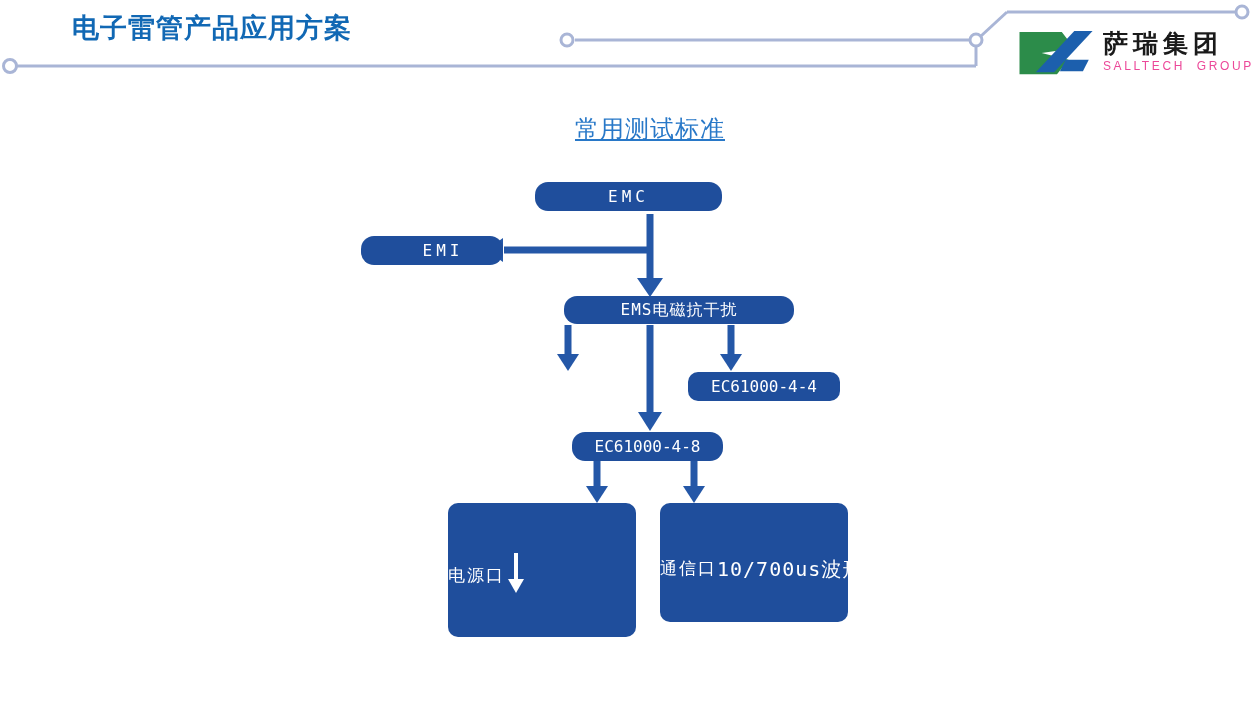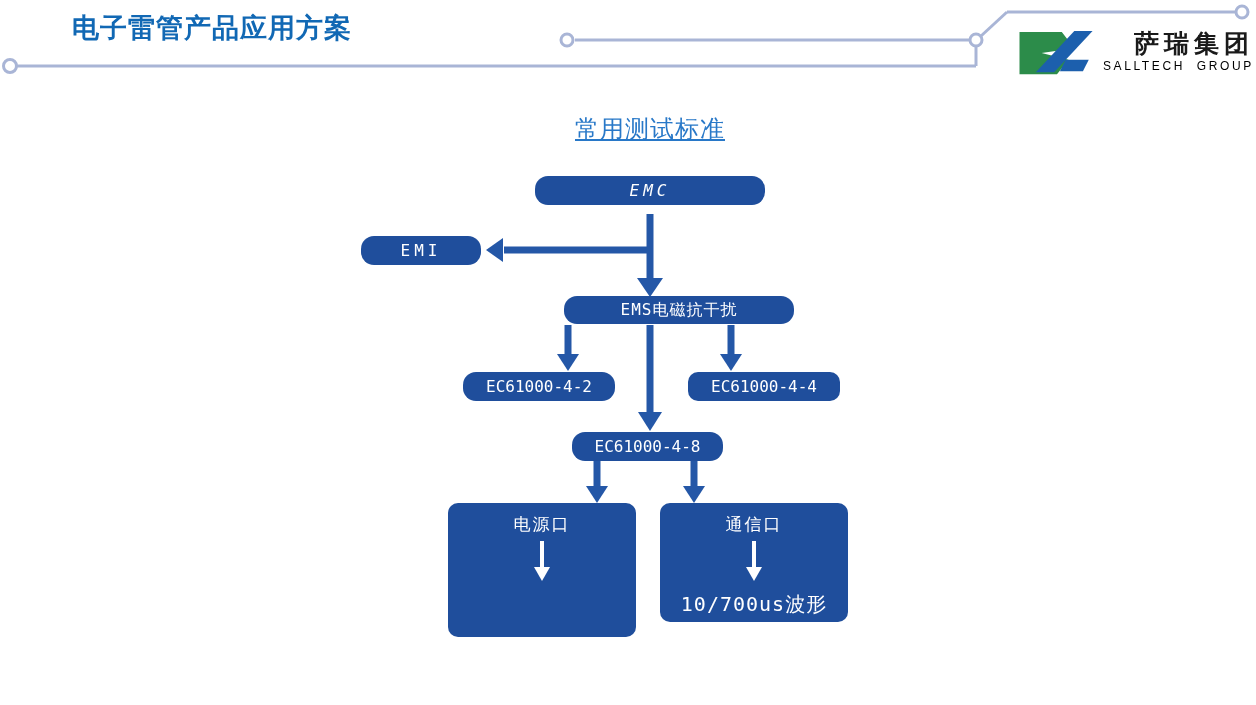--- a/index.html
+++ b/index.html
@@ -11,56 +11,56 @@
     font-family:"Liberation Sans",sans-serif;
   }
   svg{display:block;}
   .decor{position:absolute;left:0;top:0;pointer-events:none;}
   .page-title{
     position:absolute;left:72px;top:10px;margin:0;
     font-size:27px;font-weight:bold;letter-spacing:1px;
     color:var(--title_blue,#1168B4);
     font-family:Liberation Mono, monospace;
   }
-  .logo{position:absolute;left:1018px;top:27px;display:flex;align-items:flex-start;text-align:right;}
+  .logo{position:absolute;left:1018px;top:27px;display:flex;align-items:flex-start;}
   .logo-mark{width:78px;height:50px;margin-top:2px;}
   .logo-text{margin-left:7px;}
   .logo-cn{
     font-size:25px;font-weight:bold;letter-spacing:5px;
     color:#1a1a1a;line-height:32px;white-space:nowrap;
   }
   .logo-en{
     font-size:12px;font-weight:500;letter-spacing:2.6px;word-spacing:6px;
-    color:#000000;line-height:14px;white-space:nowrap;
+    color:#ec4899;line-height:14px;white-space:nowrap;
   }
   .diagram-title{
     position:absolute;left:450px;top:113px;width:400px;margin:0;
     text-align:center;font-size:24px;font-weight:500;letter-spacing:1px;
     color:var(--diagram_title_blue,#2878C8);
     text-decoration:underline;
   }
   .connectors{position:absolute;left:0;top:0;pointer-events:none;}
   .node{
     position:absolute;
     background:var(--box_blue,#1F4E9C);
     color:#fff;
     display:flex;align-items:center;justify-content:center;
     border-radius:13px;
     font-family:"DejaVu Sans Mono","Liberation Sans",sans-serif;
     font-size:16px;
     white-space:nowrap;
   }
-  .n-emc{left:535px;top:176px;width:230px;height:29px;letter-spacing:4px;font-style:italic;}
-  .n-emi{left:361px;top:236px;width:120px;height:29px;letter-spacing:4px;}
+  .n-emc{left:535px;top:182px;width:187px;height:29px;letter-spacing:4px;}
+  .n-emi{left:361px;top:236px;width:120px;height:29px;letter-spacing:4px;padding-left:22px;}
   .n-ems{left:564px;top:296px;width:230px;height:28px;letter-spacing:1px;}
   .n-ec42{left:463px;top:372px;width:152px;height:29px;}
   .n-ec44{left:688px;top:372px;width:152px;height:29px;border-radius:10px;}
   .n-ec45{left:572px;top:432px;width:151px;height:29px;}
   .bigbox{
-    flex-direction:column;justify-content:flex-start;
+    flex-direction:row;justify-content:flex-start;
     border-radius:10px;
   }
   .n-power{left:448px;top:503px;width:188px;height:134px;}
   .n-comm{left:660px;top:503px;width:188px;height:119px;}
   .bigbox .box-label{margin-top:10px;font-size:17px;letter-spacing:2px;line-height:22px;}
   .bigbox .down-arrow-white{margin-top:5px;}
   .box-lines{margin-top:3px;text-align:center;font-size:16px;line-height:20px;letter-spacing:1px;}
   .n-comm .box-lines{margin-top:12px;font-size:20px;}
 </style>
 </head>
@@ -120,21 +120,20 @@
       <polygon points="586,486 608,486 597,503" stroke="none"></polygon>
 
       <line x1="694" y1="461" x2="694" y2="487"></line>
       <polygon points="683,486 705,486 694,503" stroke="none"></polygon>
     </g>
   </svg>
 
   <div class="node n-emc">EMC</div>
   <div class="node n-emi">EMI</div>
   <div class="node n-ems">EMS电磁抗干扰</div>
-  <div class="node n-ec42">EC61000-4-2</div>
   <div class="node n-ec44">EC61000-4-4</div>
   <div class="node n-ec45">EC61000-4-8</div>
 
   <div class="node bigbox n-power">
     <div class="box-label">电源口</div>
     <svg class="down-arrow-white" width="22" height="42" viewBox="0 0 22 42">
       <line x1="11" y1="1" x2="11" y2="28" stroke="#ffffff" stroke-width="4"></line>
       <polygon points="3,27 19,27 11,41" fill="#ffffff"></polygon>
     </svg>
   </div>

